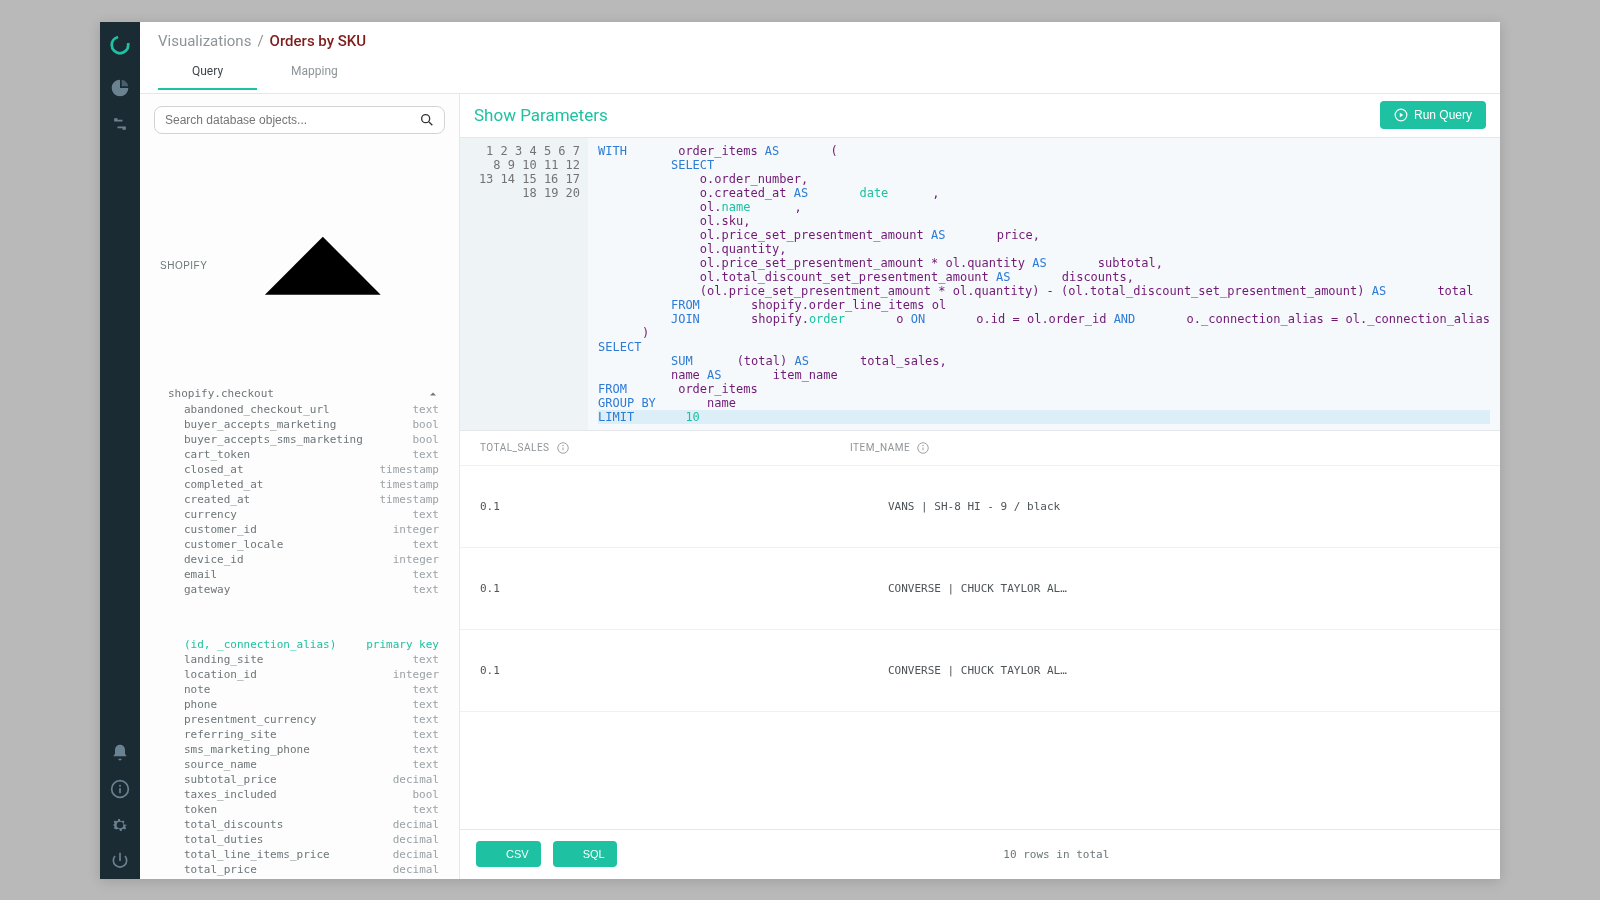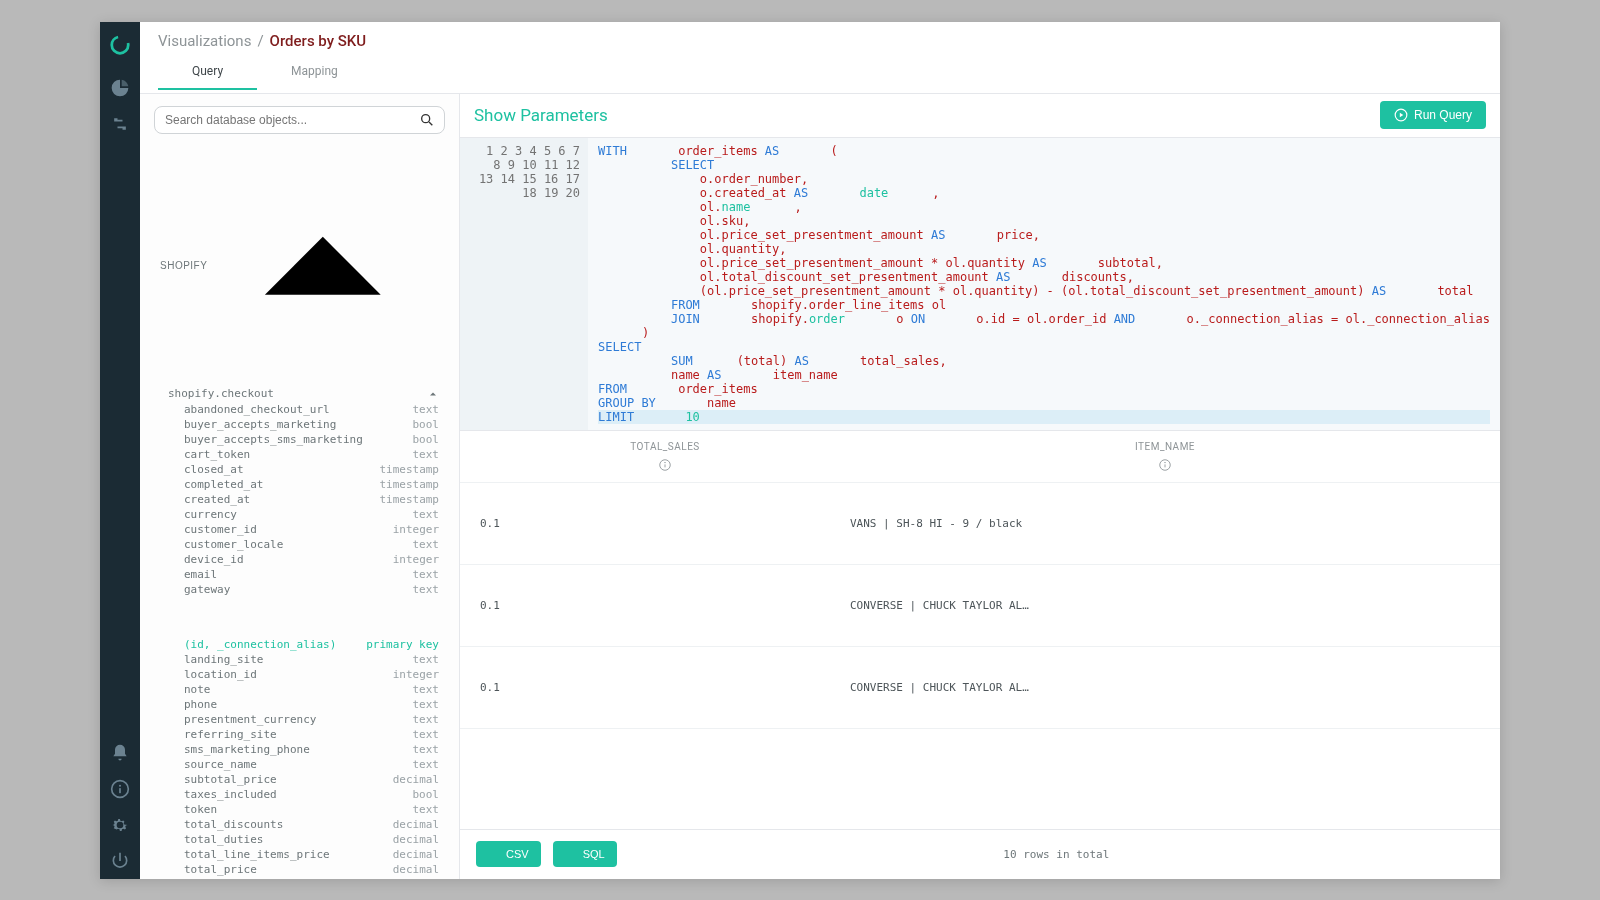--- a/index.html
+++ b/index.html
@@ -185,21 +185,21 @@
   text-align: right;
   padding: 6px 8px 6px 14px;
   user-select: none;
 }
 .code-lines {
   padding: 6px 10px;
   white-space: pre;
   color: #3f464a;
 }
 .code-lines .kw { color: #2e7bd6; }
-.code-lines .id { color: #b91c1c; margin-left: 44px; }
+.code-lines .id { color: #701a75; margin-left: 44px; }
 .code-lines .pk2 { color: #1ec1a1; }
 .code-lines .lit { color: #1ec1a1; }
 .code-line.hl { background: #dceef7; display: inline-block; width: 100%; }
 .results {
   flex: 1;
   display: flex;
   flex-direction: column;
   overflow: hidden;
   background: #fff;
   border-top: 1px solid #e5e7eb;
@@ -207,33 +207,34 @@
 .results-header {
   display: flex;
   padding: 10px 20px;
   font-size: 10px;
   letter-spacing: .5px;
   color: #8e9497;
   border-bottom: 1px solid #eef1f3;
   text-transform: uppercase;
 }
 .results-header .colh {
-  display: flex; align-items: center; gap: 6px; flex-direction: column;
+  display: flex; align-items: center; gap: 6px;
 }
 .results-header .colh svg { width: 14px; height: 14px; fill: none; stroke: #8e9497; stroke-width: 1.5; }
 .colh.c1 { width: 370px; }
 .colh.c2 { flex: 1; }
 .result-rows { flex: 1; overflow: auto; }
 .result-row {
   display: flex;
   padding: 34px 20px;
   border-bottom: 1px solid #eef1f3;
   font-family: "Menlo","Consolas",monospace;
   font-size: 11px;
   color: #4d5559;
+  gap: 38px;
 }
 .result-row .c1 { width: 370px; }
 .result-row .c2 { flex: 1; }
 .results-footer {
   height: 50px;
   border-top: 1px solid #e5e7eb;
   display: flex;
   align-items: center;
   padding: 0 16px;
   gap: 12px;

